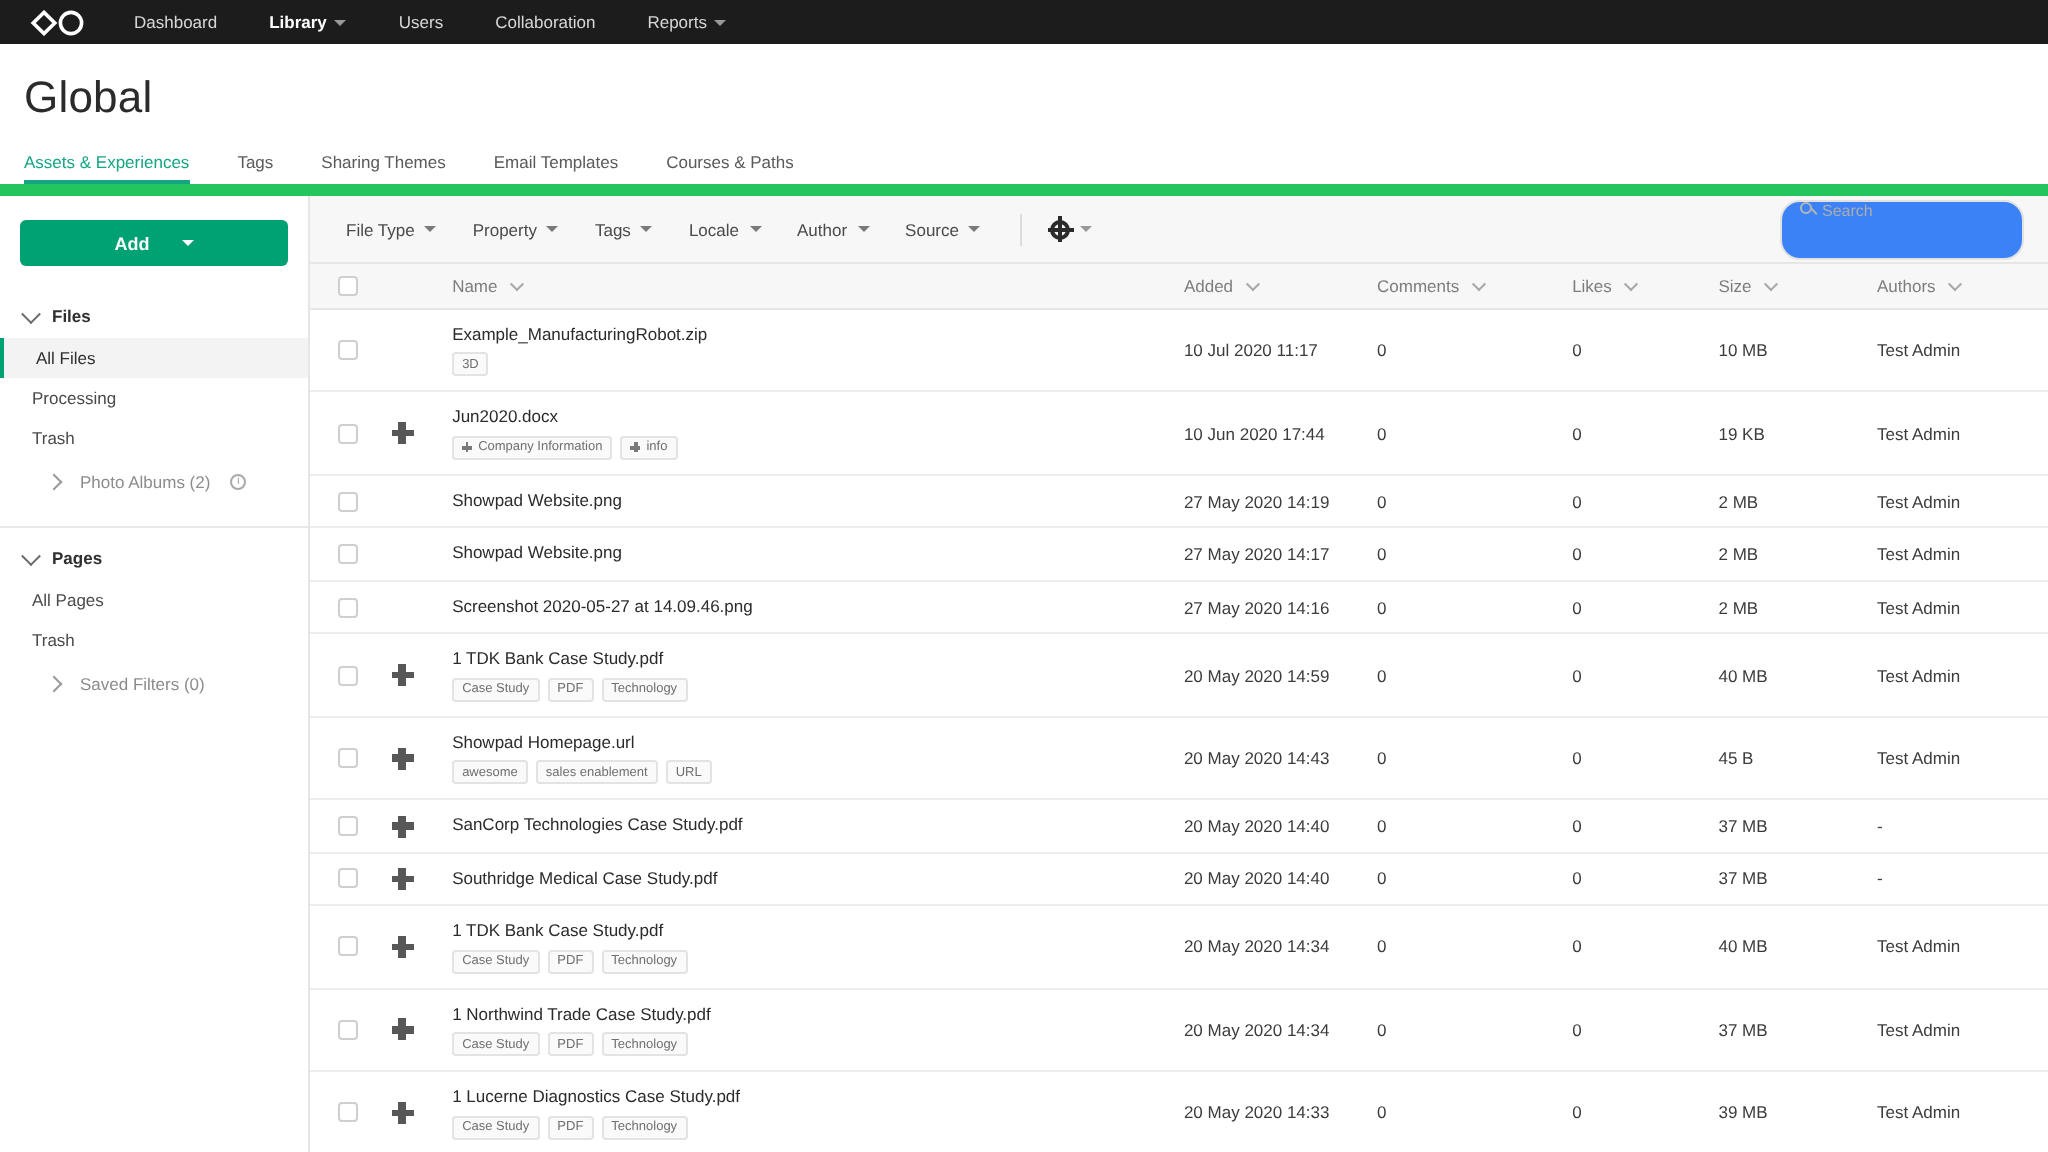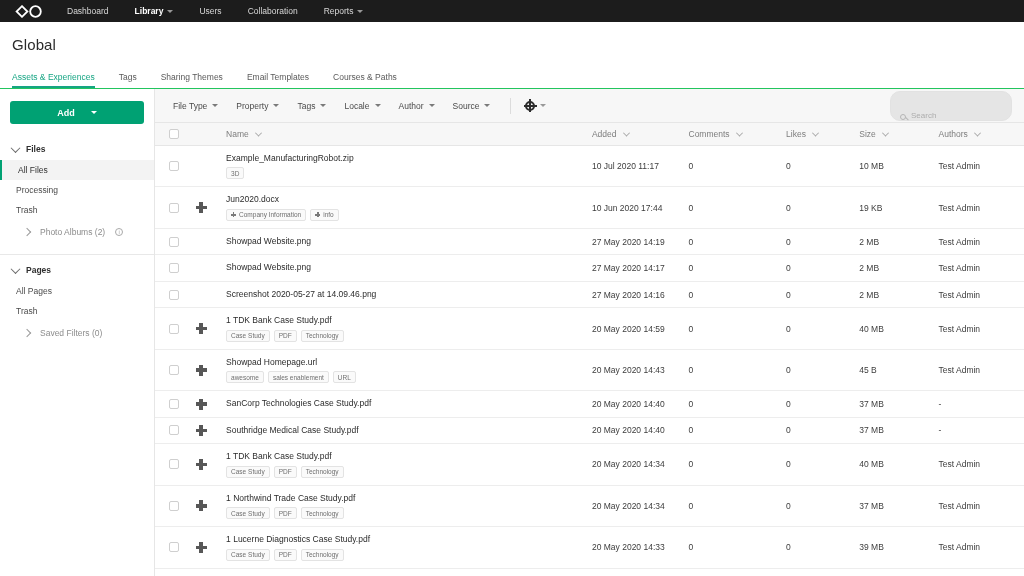--- a/index.html
+++ b/index.html
@@ -44,34 +44,34 @@
     border-top: 3.5px solid #999;
     display: inline-block;
   }
 
   
   .page-head {
     padding: 14px 12px 0 12px;
     background: #fff;
   }
   .page-title {
-    font-size: 15px;
+    font-size: 22px;
     color: #2b2b2b;
     font-weight: normal;
     letter-spacing: 0.1px;
   }
 
   
   .tabs {
     display: flex;
     align-items: flex-end;
     gap: 0;
     padding: 0 12px;
     margin-top: 14px;
-    border-bottom: 1px solid #22c55e;
+    border-bottom: 6px solid #22c55e;
     height: 22px;
     background: #fff;
   }
   .tab {
     font-size: 8.5px;
     color: #5a5a5a;
     padding: 0 12px 6px 0;
     margin-right: 12px;
     cursor: pointer;
     position: relative;
@@ -228,25 +228,25 @@
   .gear-ring::before, .gear-ring::after {
     content:"";
     position:absolute;
     background:#2b2b2b;
   }
   .gear-ring::before { width: 2px; height: 13px; left: 2px; top: -3.5px; }
   .gear-ring::after  { width: 13px; height: 2px; top: 2px; left: -3.5px; }
   .spacer { flex: 1; }
   .search-box {
     width: 122px; height: 30px;
-    background: #e5e5e5;
+    background: #3b82f6;
     border: 1px solid #e2e2e2;
     border-radius: 10px;
     display: flex;
-    align-items: flex-end;
+    align-items: flex-start;
     gap: 5px;
     padding: 0 9px;
   }
   .mag {
     width: 6px; height: 6px;
     border: 1.2px solid #b5b5b5;
     border-radius: 50%;
     position: relative;
     flex: 0 0 auto;
   }

